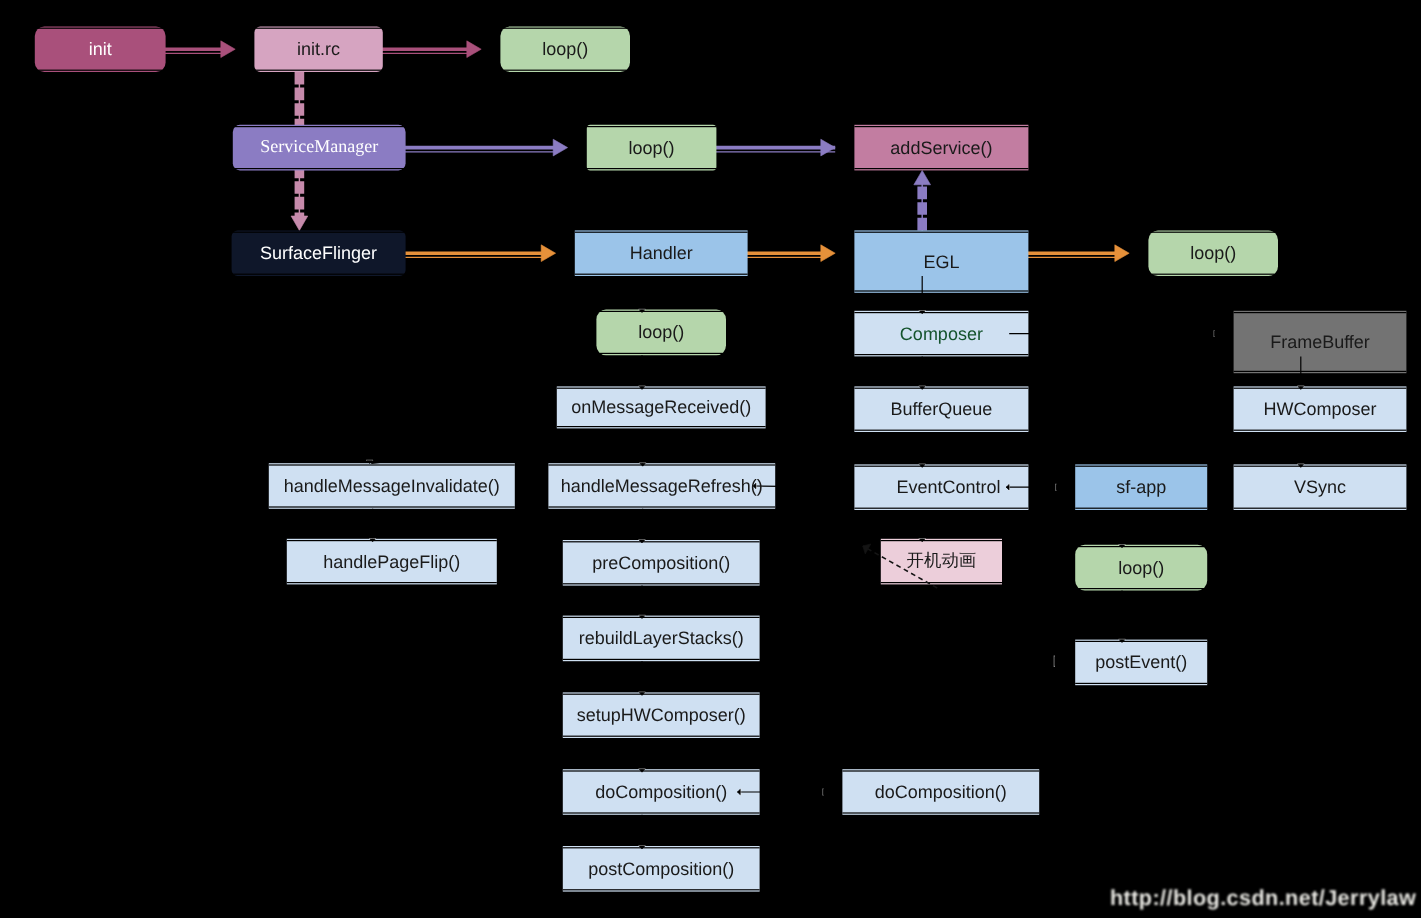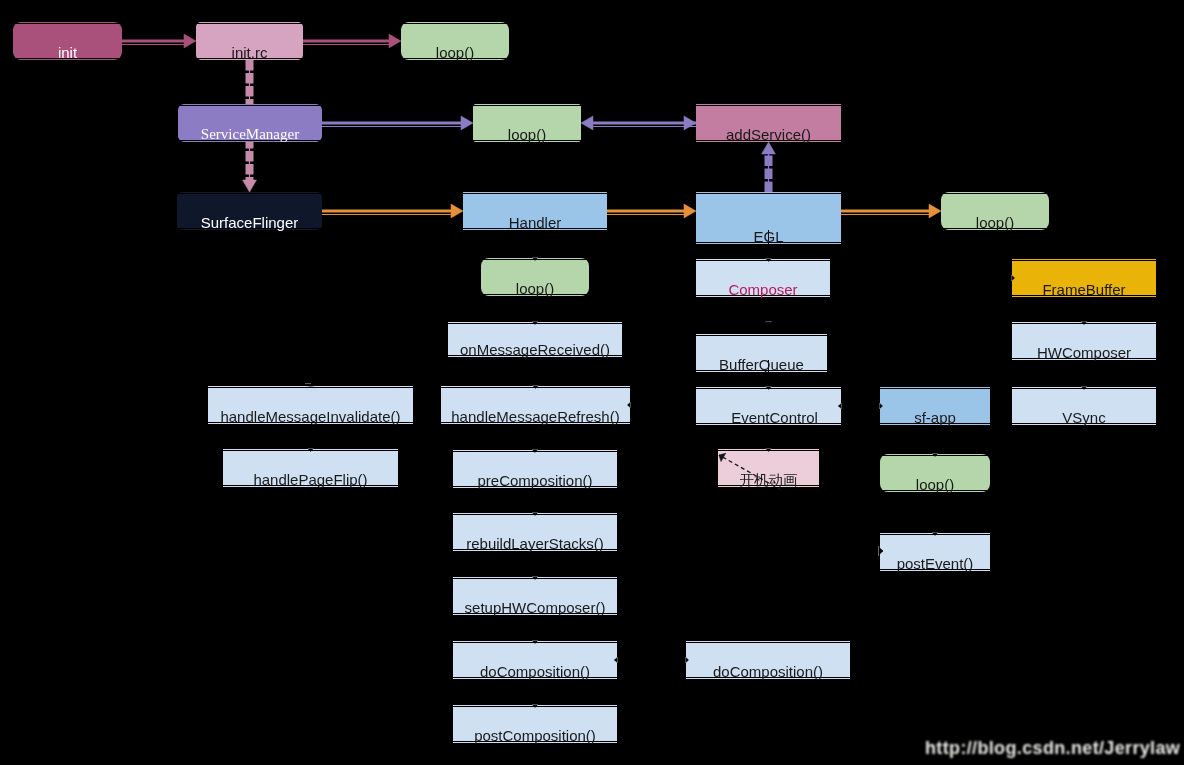--- a/index.html
+++ b/index.html
@@ -1,20 +1,20 @@
 <!DOCTYPE html>
 <html><head>
 <meta charset="utf-8">
 <style>
   html,body{margin:0;padding:0;background:#000;}
   #page{position:relative;width:1184px;height:765px;background:#000;overflow:hidden;
         font-family:"Liberation Sans","DejaVu Sans",sans-serif;}
   svg.layer{position:absolute;left:0;top:0;width:1184px;height:765px;overflow:visible;}
-  .node{position:absolute;box-sizing:border-box;display:flex;align-items:flex-end;justify-content:center;
-        font-size:15px;color:#1a1a1a;white-space:nowrap;line-height:1;}
+  .node{position:absolute;box-sizing:border-box;display:flex;align-items:center;justify-content:center;
+        font-size:15px;color:#1a1a1a;white-space:nowrap;line-height:1;margin-left:16px;}
   .node::before,.node::after{content:"";position:absolute;left:0;right:0;height:1px;
         background:#000;pointer-events:none;}
   .node::before{top:1px;}
   .node::after{bottom:1px;}
   .node > span{position:relative;z-index:2;}
   .node.cjk{font-size:14.5px;letter-spacing:0px;}
   #watermark{position:absolute;color:#c9c8c1;font-size:18px;font-weight:bold;
              letter-spacing:0.35px;opacity:1;white-space:nowrap;
              filter:blur(1.1px) contrast(1.5) saturate(0.5);}
 </style>
@@ -117,30 +117,30 @@
       </div>
       <div class="node" style="left: 696px; top: 192px; width: 145px; height: 52px; background: rgb(155, 196, 233); color: rgb(26, 26, 26); border-radius: 0px;">
         <span>EGL</span>
       </div>
       <div class="node" style="left: 941px; top: 192px; width: 108px; height: 38px; background: rgb(181, 214, 171); color: rgb(26, 26, 26); border-radius: 8px;">
         <span>loop()</span>
       </div>
       <div class="node" style="left: 481px; top: 258px; width: 108px; height: 38px; background: rgb(181, 214, 171); color: rgb(26, 26, 26); border-radius: 8px;">
         <span>loop()</span>
       </div>
-      <div class="node" style="left: 696px; top: 259px; width: 134px; height: 38px; background: rgb(207, 224, 242); color: #be185d; border-radius: 0px;">
+      <div class="node" style="left: 696px; top: 259px; width: 145px; height: 38px; background: rgb(207, 224, 242); color: #14532d; border-radius: 0px;">
         <span>Composer</span>
       </div>
-      <div class="node" style="left: 1012px; top: 259px; width: 144px; height: 38px; background: #eab308; color: rgb(26, 26, 26); border-radius: 0px;">
+      <div class="node" style="left: 1012px; top: 259px; width: 144px; height: 52px; background: #737373; color: rgb(26, 26, 26); border-radius: 0px;">
         <span>FrameBuffer</span>
       </div>
       <div class="node" style="left: 448px; top: 322px; width: 174px; height: 35px; background: rgb(207, 224, 242); color: rgb(26, 26, 26); border-radius: 0px;">
         <span>onMessageReceived()</span>
       </div>
-      <div class="node" style="left: 696px; top: 334px; width: 131px; height: 38px; background: rgb(207, 224, 242); color: rgb(26, 26, 26); border-radius: 0px;">
+      <div class="node" style="left: 696px; top: 322px; width: 145px; height: 38px; background: rgb(207, 224, 242); color: rgb(26, 26, 26); border-radius: 0px;">
         <span>BufferQueue</span>
       </div>
       <div class="node" style="left: 1012px; top: 322px; width: 144px; height: 38px; background: rgb(207, 224, 242); color: rgb(26, 26, 26); border-radius: 0px;">
         <span>HWComposer</span>
       </div>
       <div class="node" style="left: 208px; top: 386px; width: 205px; height: 38px; background: rgb(207, 224, 242); color: rgb(26, 26, 26); border-radius: 0px;">
         <span>handleMessageInvalidate()</span>
       </div>
       <div class="node" style="left: 441px; top: 386px; width: 189px; height: 38px; background: rgb(207, 224, 242); color: rgb(26, 26, 26); border-radius: 0px;">
         <span>handleMessageRefresh()</span>

